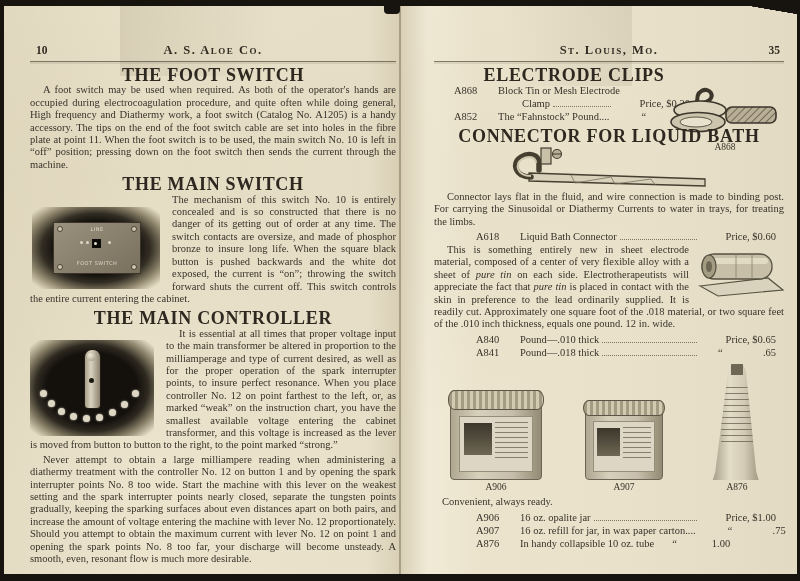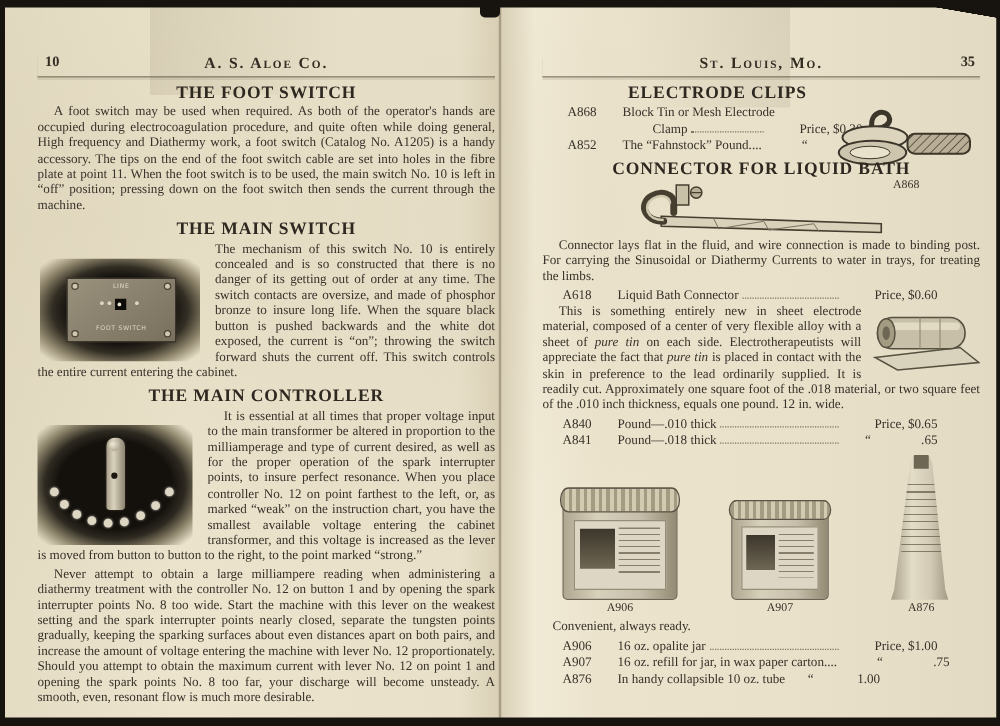--- a/index.html
+++ b/index.html
@@ -27,21 +27,21 @@
   .page.leftp{left:30px;width:366px;}
   .page.rightp{left:434px;width:350px;}
 
   .running-head{position:relative;height:17px;border-bottom:1px solid rgba(92,82,64,0.75);
     box-shadow:0 2px 0 rgba(92,82,64,0.12);margin-bottom:2px;font-weight:bold;}
   .running-title{display:block;text-align:center;font-variant:small-caps;letter-spacing:1.5px;
     font-size:12.5px;color:#332c22;}
   .pg-num{position:absolute;top:0;font-size:11.5px;color:#332c22;}
   .pg-num.l{left:6px;} .pg-num.r{right:4px;}
 
-  h3{margin:7px 0 3px 0;text-align:center;font-size:14px;letter-spacing:.7px;color:#2e2820;
+  h3{margin:7px 0 3px 0;text-align:center;font-size:18px;letter-spacing:.7px;color:#2e2820;
     clear:both;font-weight:bold;}
   p{margin:1px 0 2px 0;text-align:justify;}
   p.ind{text-indent:13px;}
 
   
   .photo{position:relative;float:left;}
   .switch-photo{width:128px;height:82px;margin:13px 12px 2px 2px;
     background:radial-gradient(ellipse at center,#14110d 46%,#332e24 60%,#8a8168 76%,rgba(233,225,203,0) 93%);}
   .plate{position:absolute;left:21px;top:15px;width:86px;height:50px;
     background:linear-gradient(145deg,#9a927d,#786f5d);border:1px solid #3a342a;}
@@ -74,21 +74,21 @@
   .indent1{width:44px;flex:none;} .indent2{width:24px;flex:none;}
 
   
   .sec{position:relative;}
   .h-narrow{width:252px;margin-left:14px;}
   .fig-clip{position:absolute;right:0;top:16px;width:118px;text-align:center;}
   .fig-cap{font-size:9.5px;margin-top:1px;color:#39322a;}
   .fig-connector{width:216px;margin:1px auto 0 auto;display:block;}
   .fig-roll{float:right;margin:2px 0 2px 7px;}
   .elist{width:236px;margin-left:20px;}
-  .wlist{width:300px;margin-left:16px;}
+  .wlist{width:300px;margin-left:42px;}
 
   
   .products{display:flex;align-items:flex-end;justify-content:space-between;padding:0 16px;margin-top:5px;}
   .prod-col{text-align:center;}
   .jar{position:relative;border:1px solid #6b6354;border-radius:4px;margin:0 auto;
     background:linear-gradient(90deg,#b0a791 0%,#d7d0bb 30%,#c6beaa 68%,#948b74 100%);}
   .jar1{width:90px;height:88px;} .jar2{width:76px;height:78px;}
   .lid{position:absolute;top:-1px;left:-3px;right:-3px;height:18px;border:1px solid #5c5444;border-radius:7px/9px;
     background:repeating-linear-gradient(90deg,#a119 0,#a49b83 0 3px,#d2cab1 3px 6px);}
   .jar2 .lid{height:14px;}

